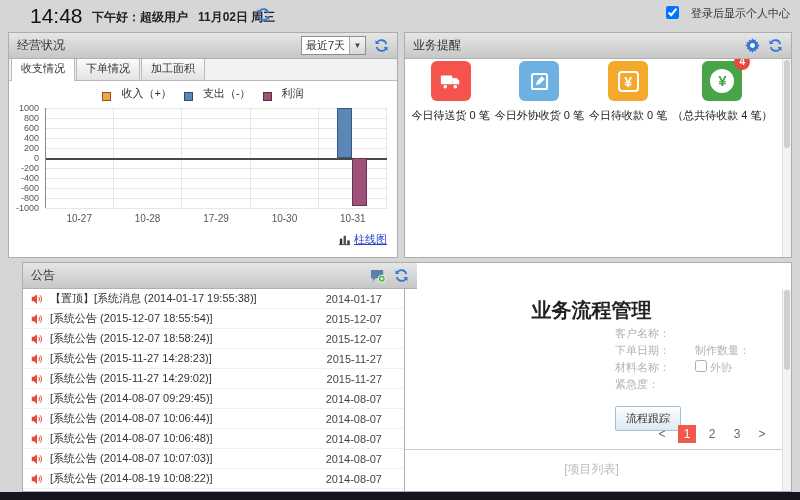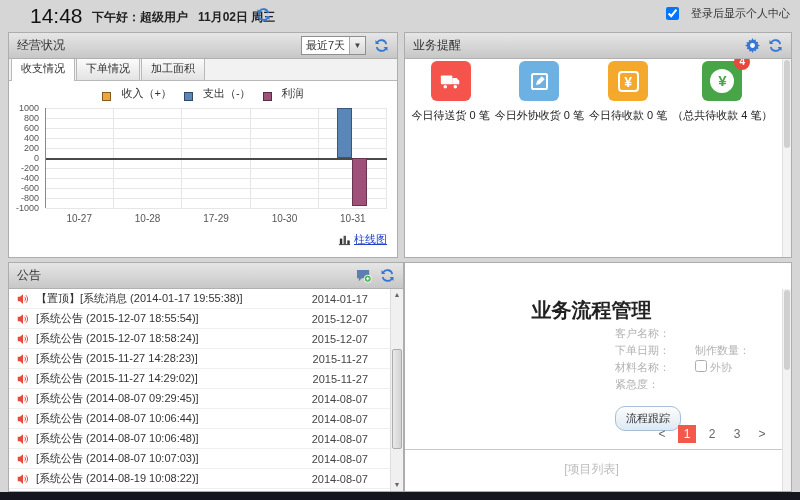--- a/index.html
+++ b/index.html
@@ -6,33 +6,33 @@
   body{width:800px;height:500px;position:relative;background:#d6d6d6;overflow:hidden;
        font-family:"Liberation Sans","DejaVu Sans",sans-serif;font-size:12px;color:#333}
   *{box-sizing:border-box}
   svg{display:block}
 
   
   .time{position:absolute;left:30px;top:4px;font-size:21px;color:#111}
   .greet{position:absolute;left:92px;top:9px;font-weight:bold;color:#222}
   .tdate{position:absolute;left:198px;top:9px;font-weight:bold;color:#222}
   .top-refresh{position:absolute;left:256px;top:7px;cursor:pointer}
-  .pc-box{position:absolute;right:10px;top:6px;display:flex;align-items:center;gap:12px;font-size:11px;color:#333}
+  .pc-box{position:absolute;right:10px;top:6px;display:flex;gap:12px;font-size:11px;color:#333}
   .pc-box input{margin:0;width:13px;height:13px}
 
   
   .panel{position:absolute;background:#fff;border:1px solid #adadad}
   .panel-h{height:26px;background:linear-gradient(#e6e6e6,#c7c7c7);border-bottom:1px solid #b0b0b0;
            display:flex;align-items:center;padding:0 8px;color:#333;position:relative;z-index:3}
   .panel-h .ttl{flex:0 0 auto}
   .h-sp{flex:1}
   .h-ic{margin-left:8px;cursor:pointer}
   #p1{left:8px;top:32px;width:390px;height:226px}
   #p2{left:404px;top:32px;width:388px;height:226px}
-  #p3{left:8px;top:262px;width:396px;height:230px}
+  #p3{left:22px;top:262px;width:396px;height:230px}
   #p4{left:404px;top:262px;width:388px;height:230px}
 
   
   .tabs{position:absolute;left:0;right:0;top:26px;height:22px;background:#f2f2f2;border-bottom:1px solid #b9b9b9;
         display:flex;align-items:flex-end;padding-left:2px;z-index:2}
   .tab{font-size:11px;padding:3px 9px 4px;border:1px solid #b9b9b9;border-bottom:none;margin-right:1px;
        background:linear-gradient(#fcfcfc,#e3e3e3);border-radius:2px 2px 0 0;cursor:pointer;color:#333}
   .tab.active{background:#fff;position:relative;margin-bottom:-1px;padding-bottom:5px;z-index:3}
 
   
@@ -80,21 +80,21 @@
   .ann-date{margin-left:auto;color:#444;padding-right:14px}
 
   
   .proj-heading{position:absolute;left:0;right:13px;top:34px;text-align:center;font-size:20px;font-weight:bold;color:#222}
   .form{position:absolute;left:210px;top:62px;font-size:11px;color:#b2b2b2}
   .form-row{display:flex;align-items:center;height:17px}
   .f-label{width:80px}
   .chk-lab{display:flex;align-items:flex-start;gap:3px;color:#b8b8b8}
   .chk-lab input{width:12px;height:12px;margin:0;opacity:.6}
   .track-btn{position:absolute;left:210px;top:143px;font-size:11px;color:#333;padding:4px 10px;cursor:pointer;
-             background:linear-gradient(#fdfdfd,#dde9f3);border:1px solid #a5c0d6;border-radius:10px}
+             background:linear-gradient(#fdfdfd,#dde9f3);border:1px solid #a5c0d6;border-radius:2px}
   .pg{position:absolute;right:20px;top:162px;display:flex;gap:7px;align-items:center;font-size:12px;color:#666}
   .pg span{min-width:18px;height:18px;line-height:18px;text-align:center;cursor:pointer}
   .pg .active{background:#f3594b;color:#fff}
   .divider{position:absolute;left:0;right:0;top:186px;border-top:1px solid #c9c9c9}
   .proj-footer{position:absolute;left:0;right:13px;top:198px;text-align:center;color:#bdbdbd;font-size:12px}
 
   .bottombar{position:absolute;left:0;top:492px;width:800px;height:8px;background:#15151f}
   .sel{display:flex;align-items:center;height:19px;background:#fff;border:1px solid #8f8f8f;font-size:11px;cursor:pointer}
   .sel .v{padding:0 4px;min-width:44px}
   .sel .arr{width:16px;height:17px;background:linear-gradient(#f4f4f4,#d8d8d8);border-left:1px solid #a8a8a8;

